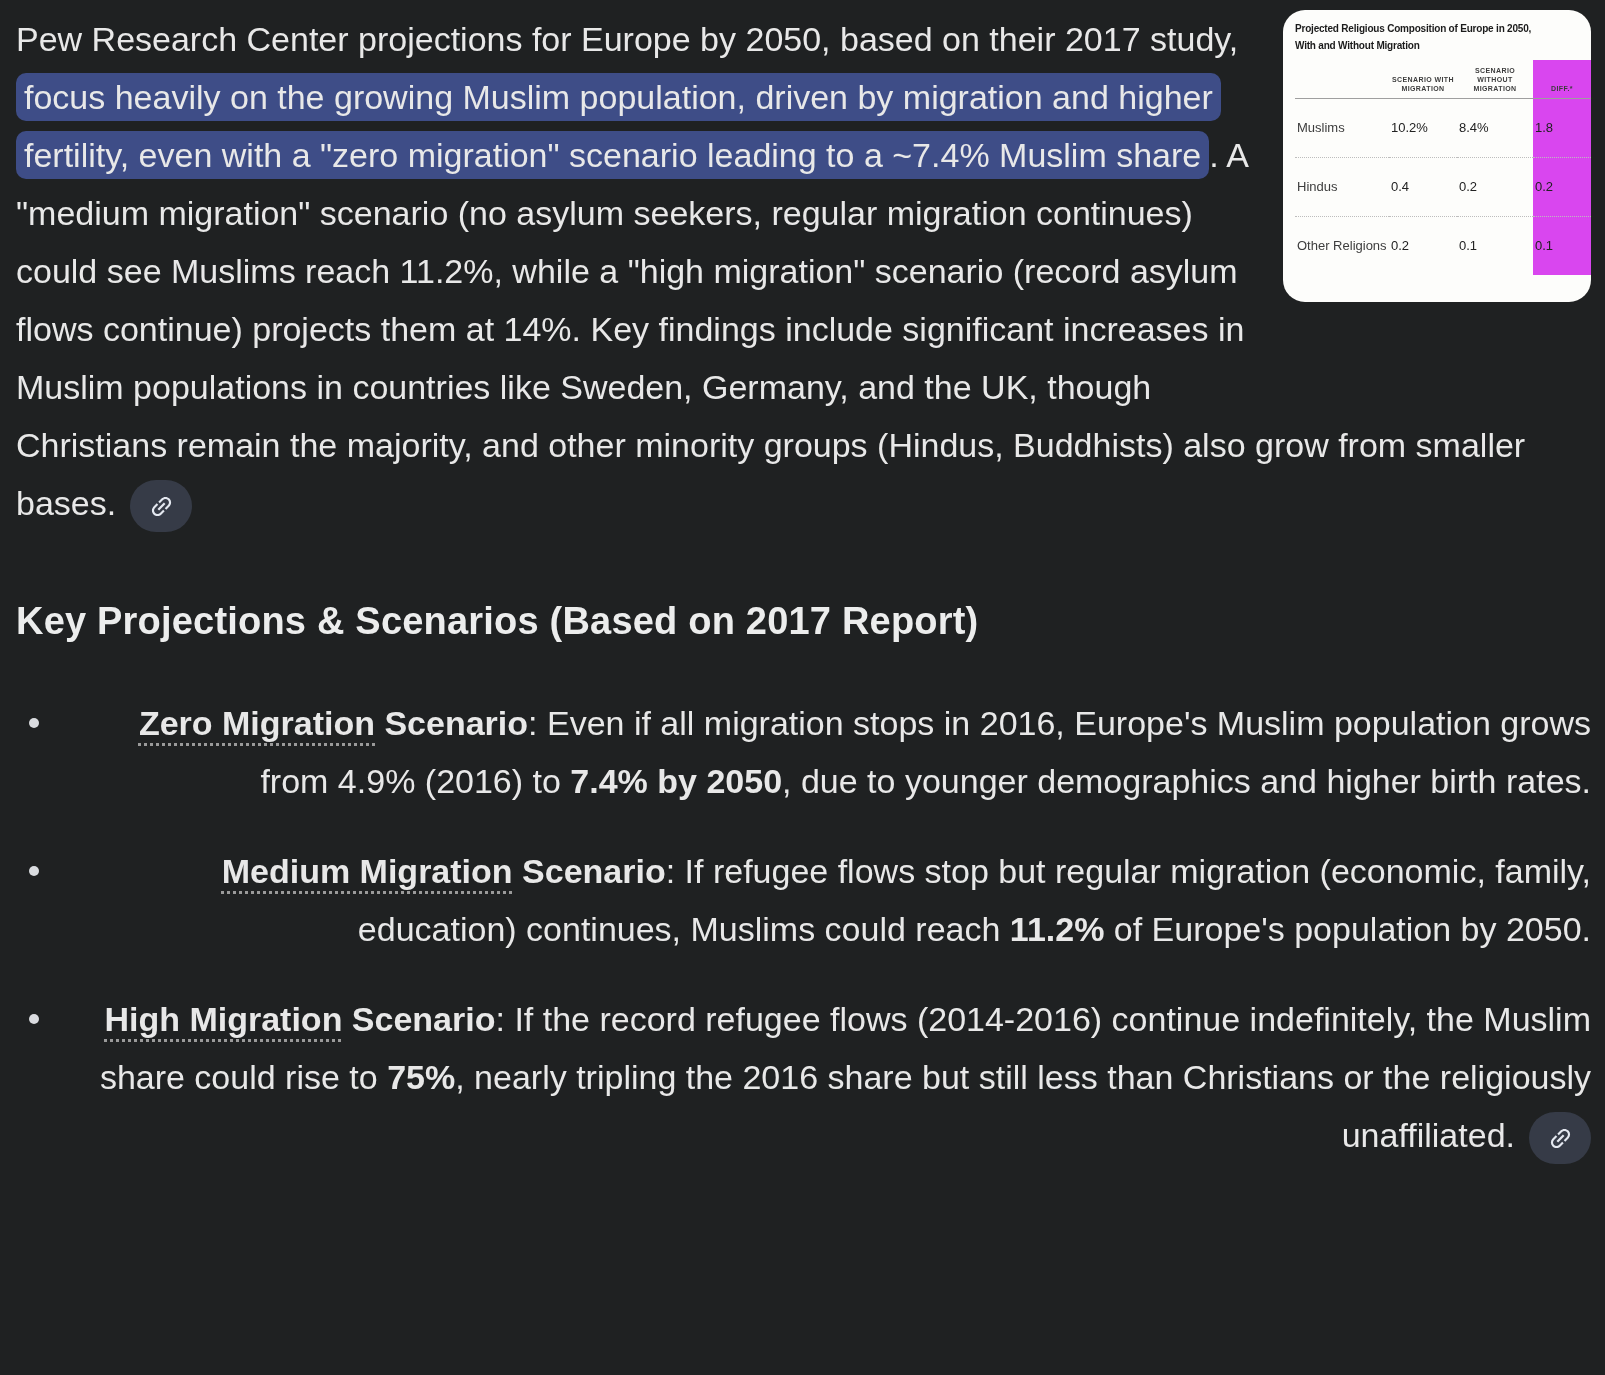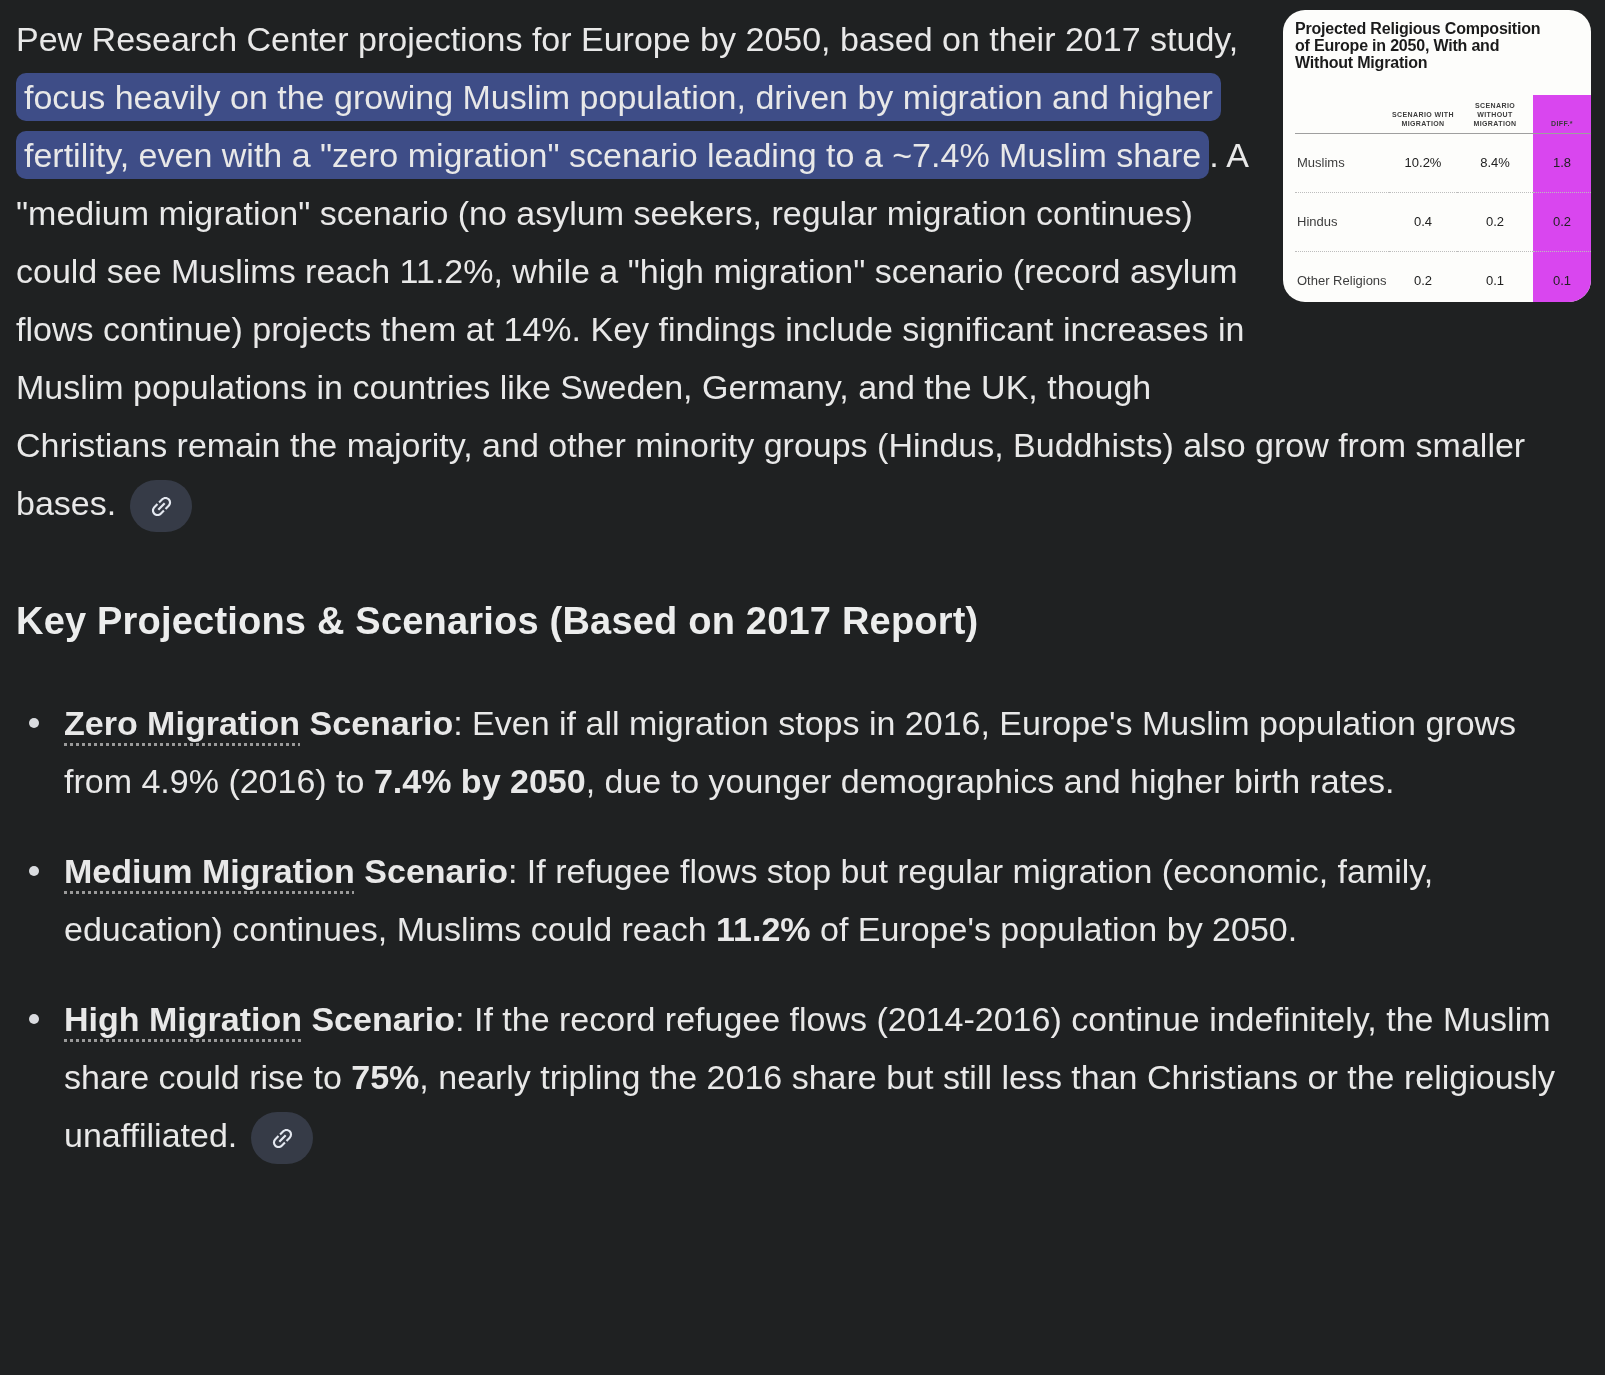--- a/index.html
+++ b/index.html
@@ -23,27 +23,27 @@
     width: 308px; height: 292px;
     margin: 0 0 60px 26px;
     background: #fdfdfb;
     border-radius: 22px;
     overflow: hidden;
     color: #1c1c1c;
     padding: 10px 0 0 12px;
     cursor: pointer;
   }
   .figure-title {
-    font-size: 16px;
+    font-size: 10px;
     font-weight: 700;
     line-height: 17px;
     letter-spacing: -0.2px;
     color: #1b1b1b;
     padding-right: 46px;
-    margin-bottom: 24px;
+    margin-bottom: 6px;
   }
   .pew-table { border-collapse: collapse; width: 296px; table-layout: fixed; }
   .pew-table col.c-label { width: 94px; }
   .pew-table col.c-with  { width: 68px; }
   .pew-table col.c-wo    { width: 76px; }
   .pew-table col.c-diff  { width: 58px; }
   .pew-table th {
     font-size: 7px;
     font-weight: 700;
     letter-spacing: 0.4px;
@@ -54,21 +54,21 @@
     padding: 6px 3px 5px;
   }
   .pew-table td {
     font-size: 13px;
     color: #333;
     padding: 0 2px;
     height: 25px;
     vertical-align: middle;
   }
   .pew-table td.lbl { text-align: left; color: #3d3d3d; }
-  .pew-table td.num { text-align: center; color: #222; }
+  .pew-table td.num { text-align: left; color: #222; }
   .pew-table .diff-col { background: #d946ef; }
   .pew-table tbody tr td { border-top: 1px dotted #bdbdbd; }
   .pew-table tbody tr:first-child td { border-top: 1px solid #9f9f9f; }
 
   
   .summary { margin: 0; }
   .hl {
     background: #3e4d87;
     border-radius: 10px;
     padding: 5px 8px;
@@ -96,21 +96,21 @@
     clear: both;
     font-size: 38px;
     font-weight: 700;
     line-height: 50px;
     color: #eceded;
     margin: 64px 0 48px 0;
     letter-spacing: 0.2px;
   }
 
   
-  ul.key-points { list-style: none; margin: 0; padding: 0; }
+  ul.key-points { list-style: none; margin: 0; padding: 0; text-align: right; }
   ul.key-points li {
     position: relative;
     padding-left: 48px;
     margin-bottom: 32px;
   }
   ul.key-points li::before {
     content: "";
     position: absolute;
     left: 13px; top: 24px;
     width: 10px; height: 10px;

